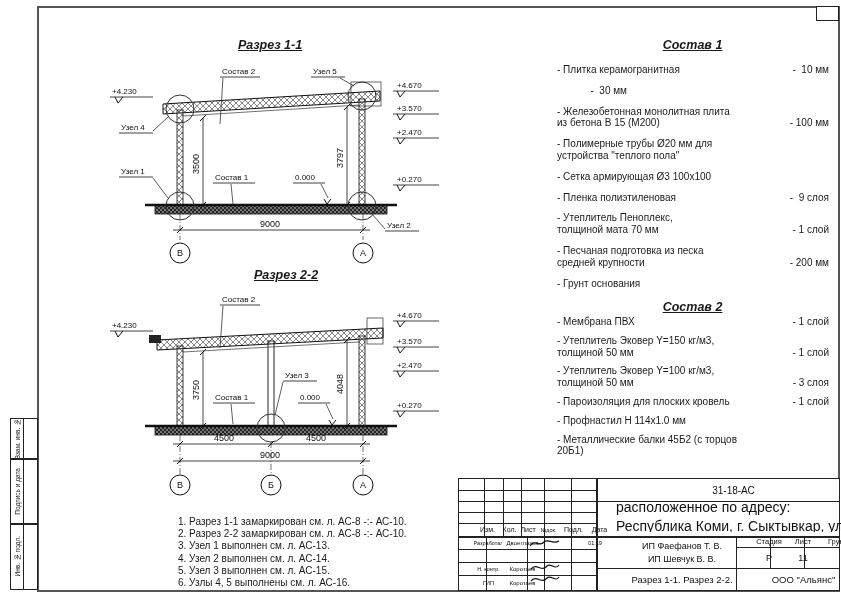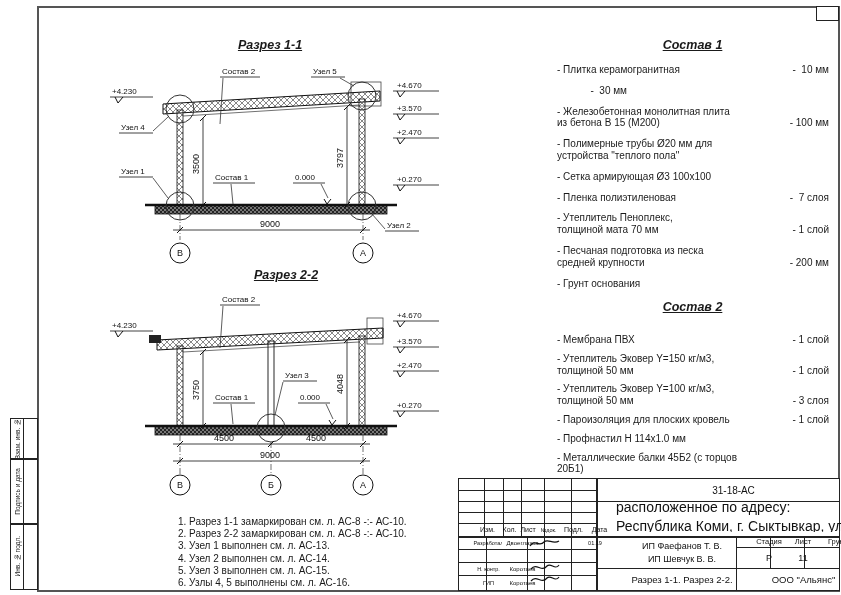--- a/index.html
+++ b/index.html
@@ -318,40 +318,40 @@
         <div class="sname">- Полимерные трубы Ø20 мм для
 устройства "теплого пола"</div>
         <div class="sval"></div>
       </div>
     <div class="srow m9">
         <div class="sname">- Сетка армирующая Ø3 100х100</div>
         <div class="sval"></div>
       </div>
     <div class="srow m9">
         <div class="sname">- Пленка полиэтиленовая</div>
-        <div class="sval">-  7 слоя</div>
+        <div class="sval">-  9 слоя</div>
       </div>
     <div class="srow m9">
         <div class="sname">- Утеплитель Пеноплекс,
 толщиной мата 70 мм</div>
         <div class="sval">- 1 слой</div>
       </div>
     <div class="srow m9">
         <div class="sname">- Песчаная подготовка из песка
 средней крупности</div>
         <div class="sval">- 200 мм</div>
       </div>
     <div class="srow m9">
         <div class="sname">- Грунт основания</div>
         <div class="sval"></div>
       </div>
   </div>
 
   <div class="abs list-title" style="left:555px;top:300px;width:275px;">Состав 2</div>
-  <div class="abs slist" style="left:557px;top:334px;width:272px;">
+  <div class="abs slist" style="left:557px;top:316px;width:272px;">
     <div class="srow m7">
         <div class="sname">- Мембрана ПВХ</div>
         <div class="sval">- 1 слой</div>
       </div>
     <div class="srow m7">
         <div class="sname">- Утеплитель Эковер Y=150 кг/м3,
 толщиной 50 мм</div>
         <div class="sval">- 1 слой</div>
       </div>
     <div class="srow m7">

